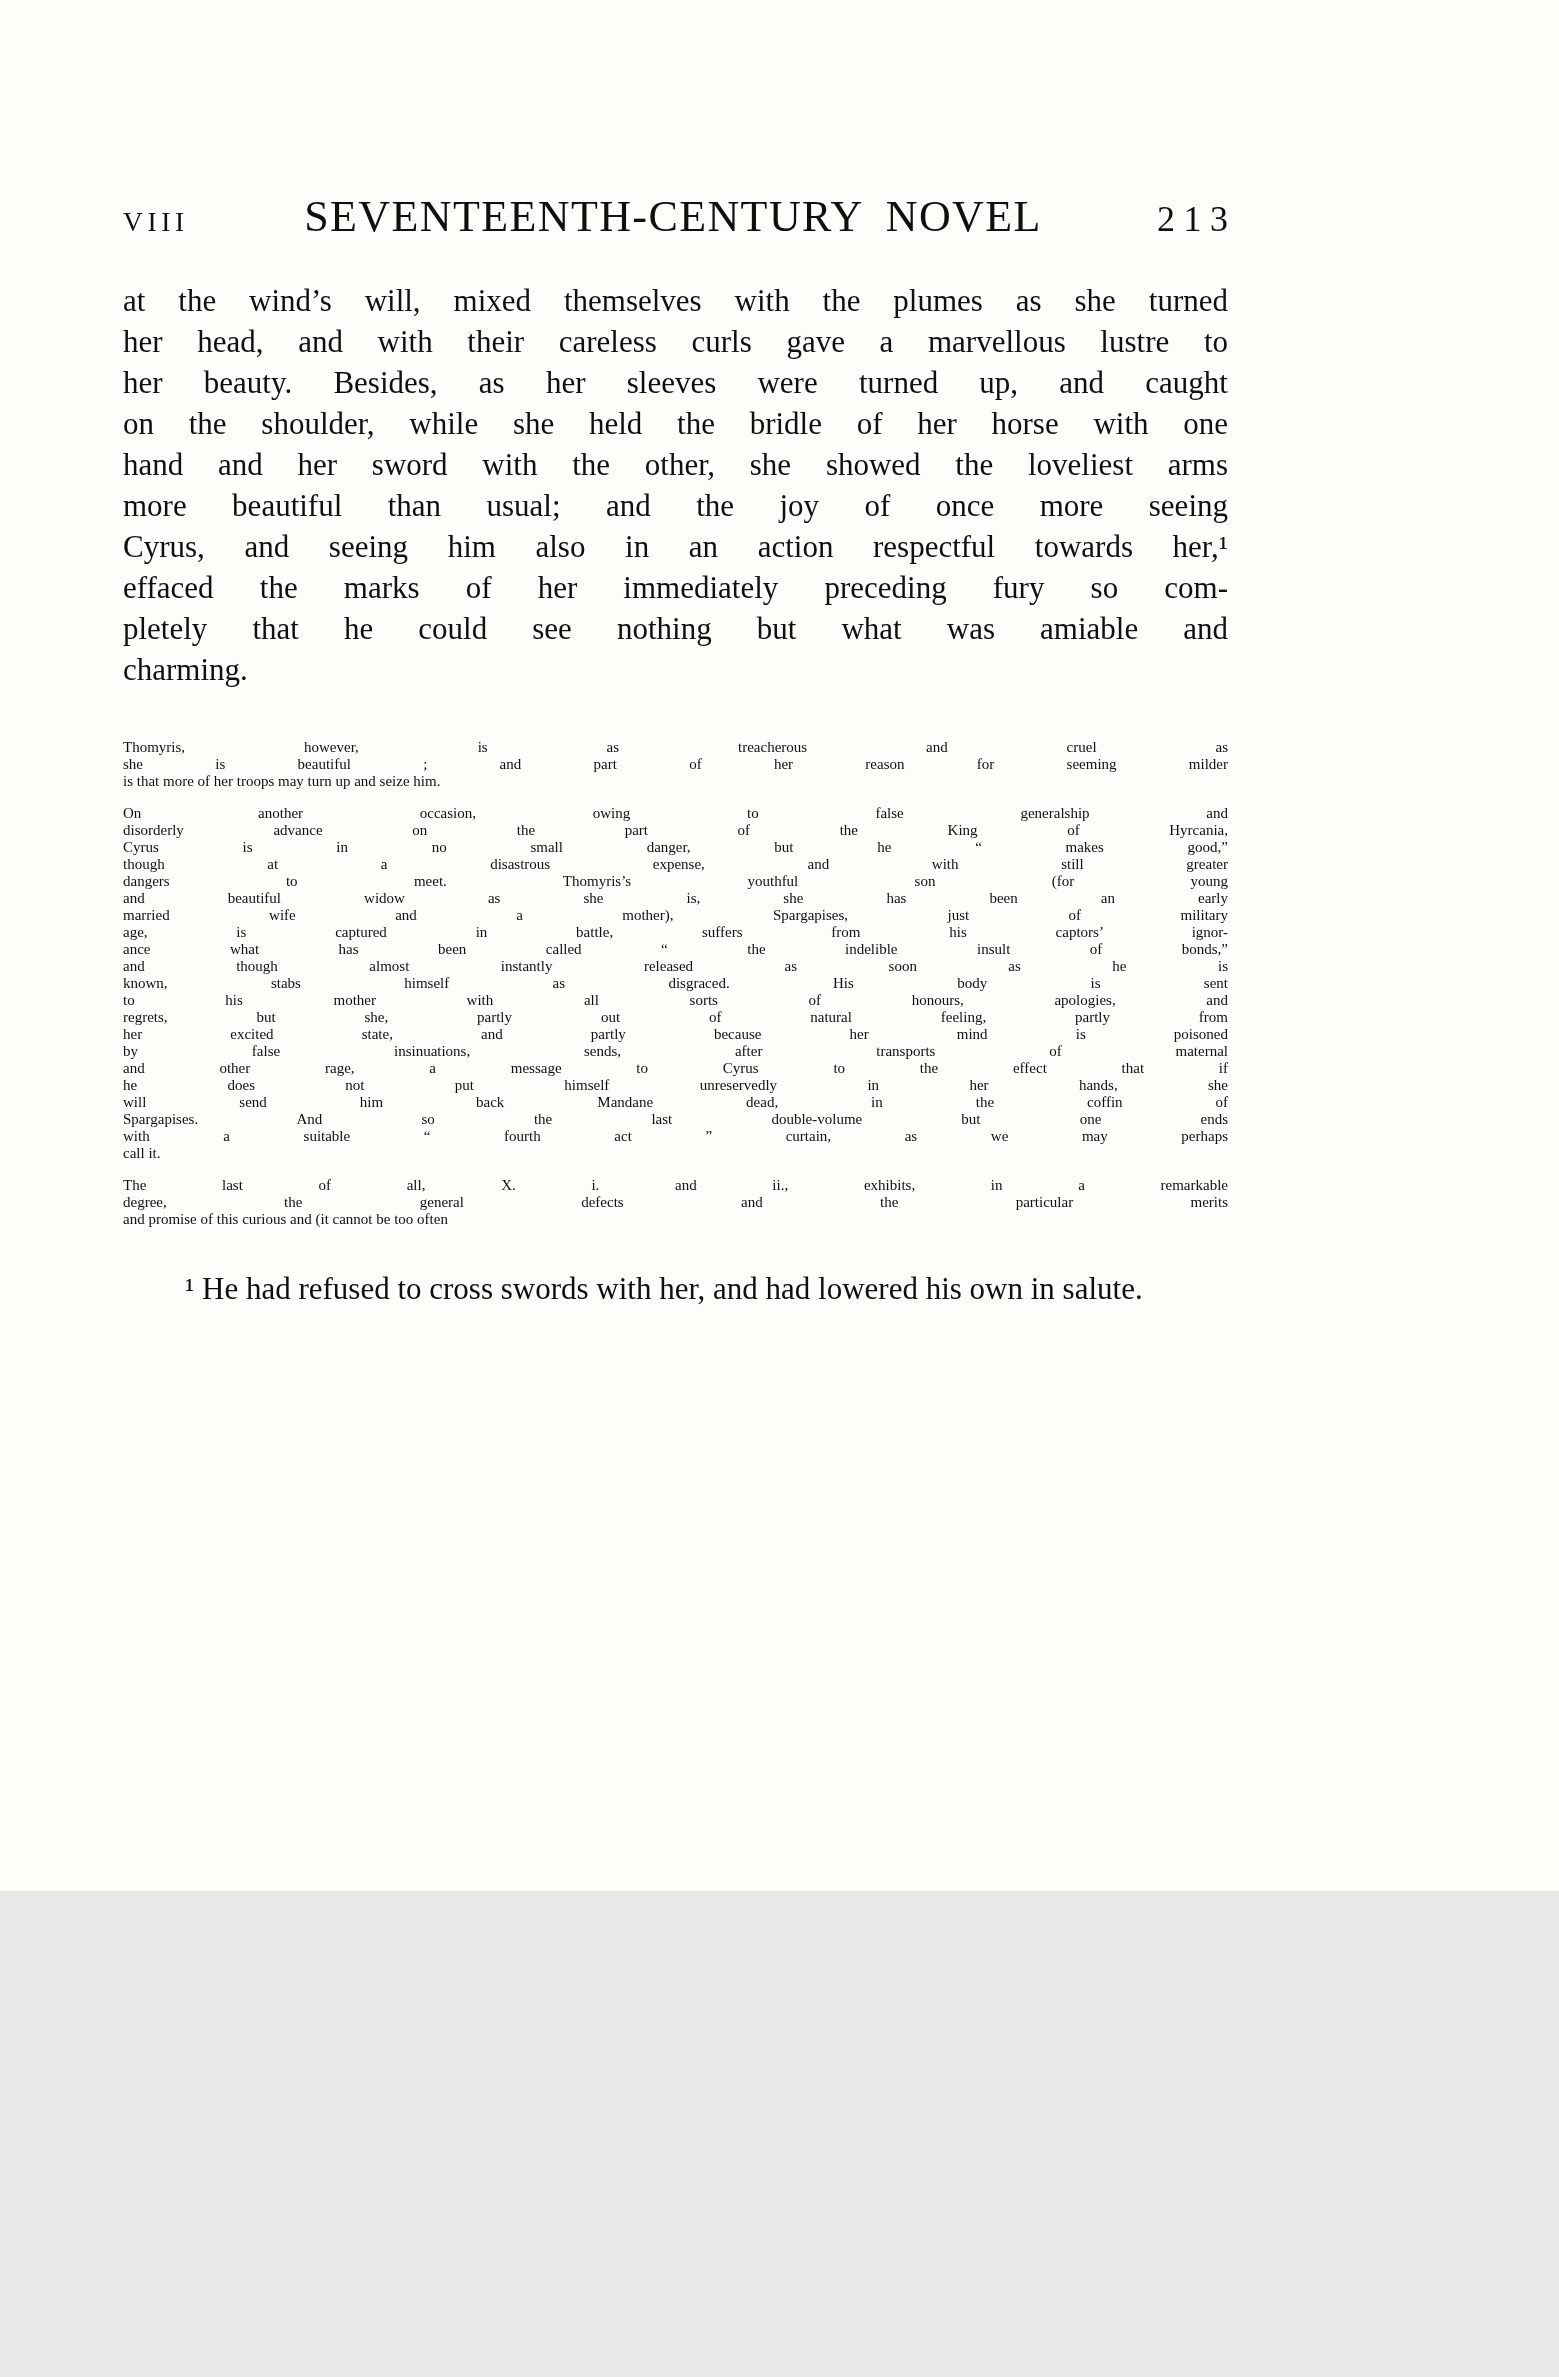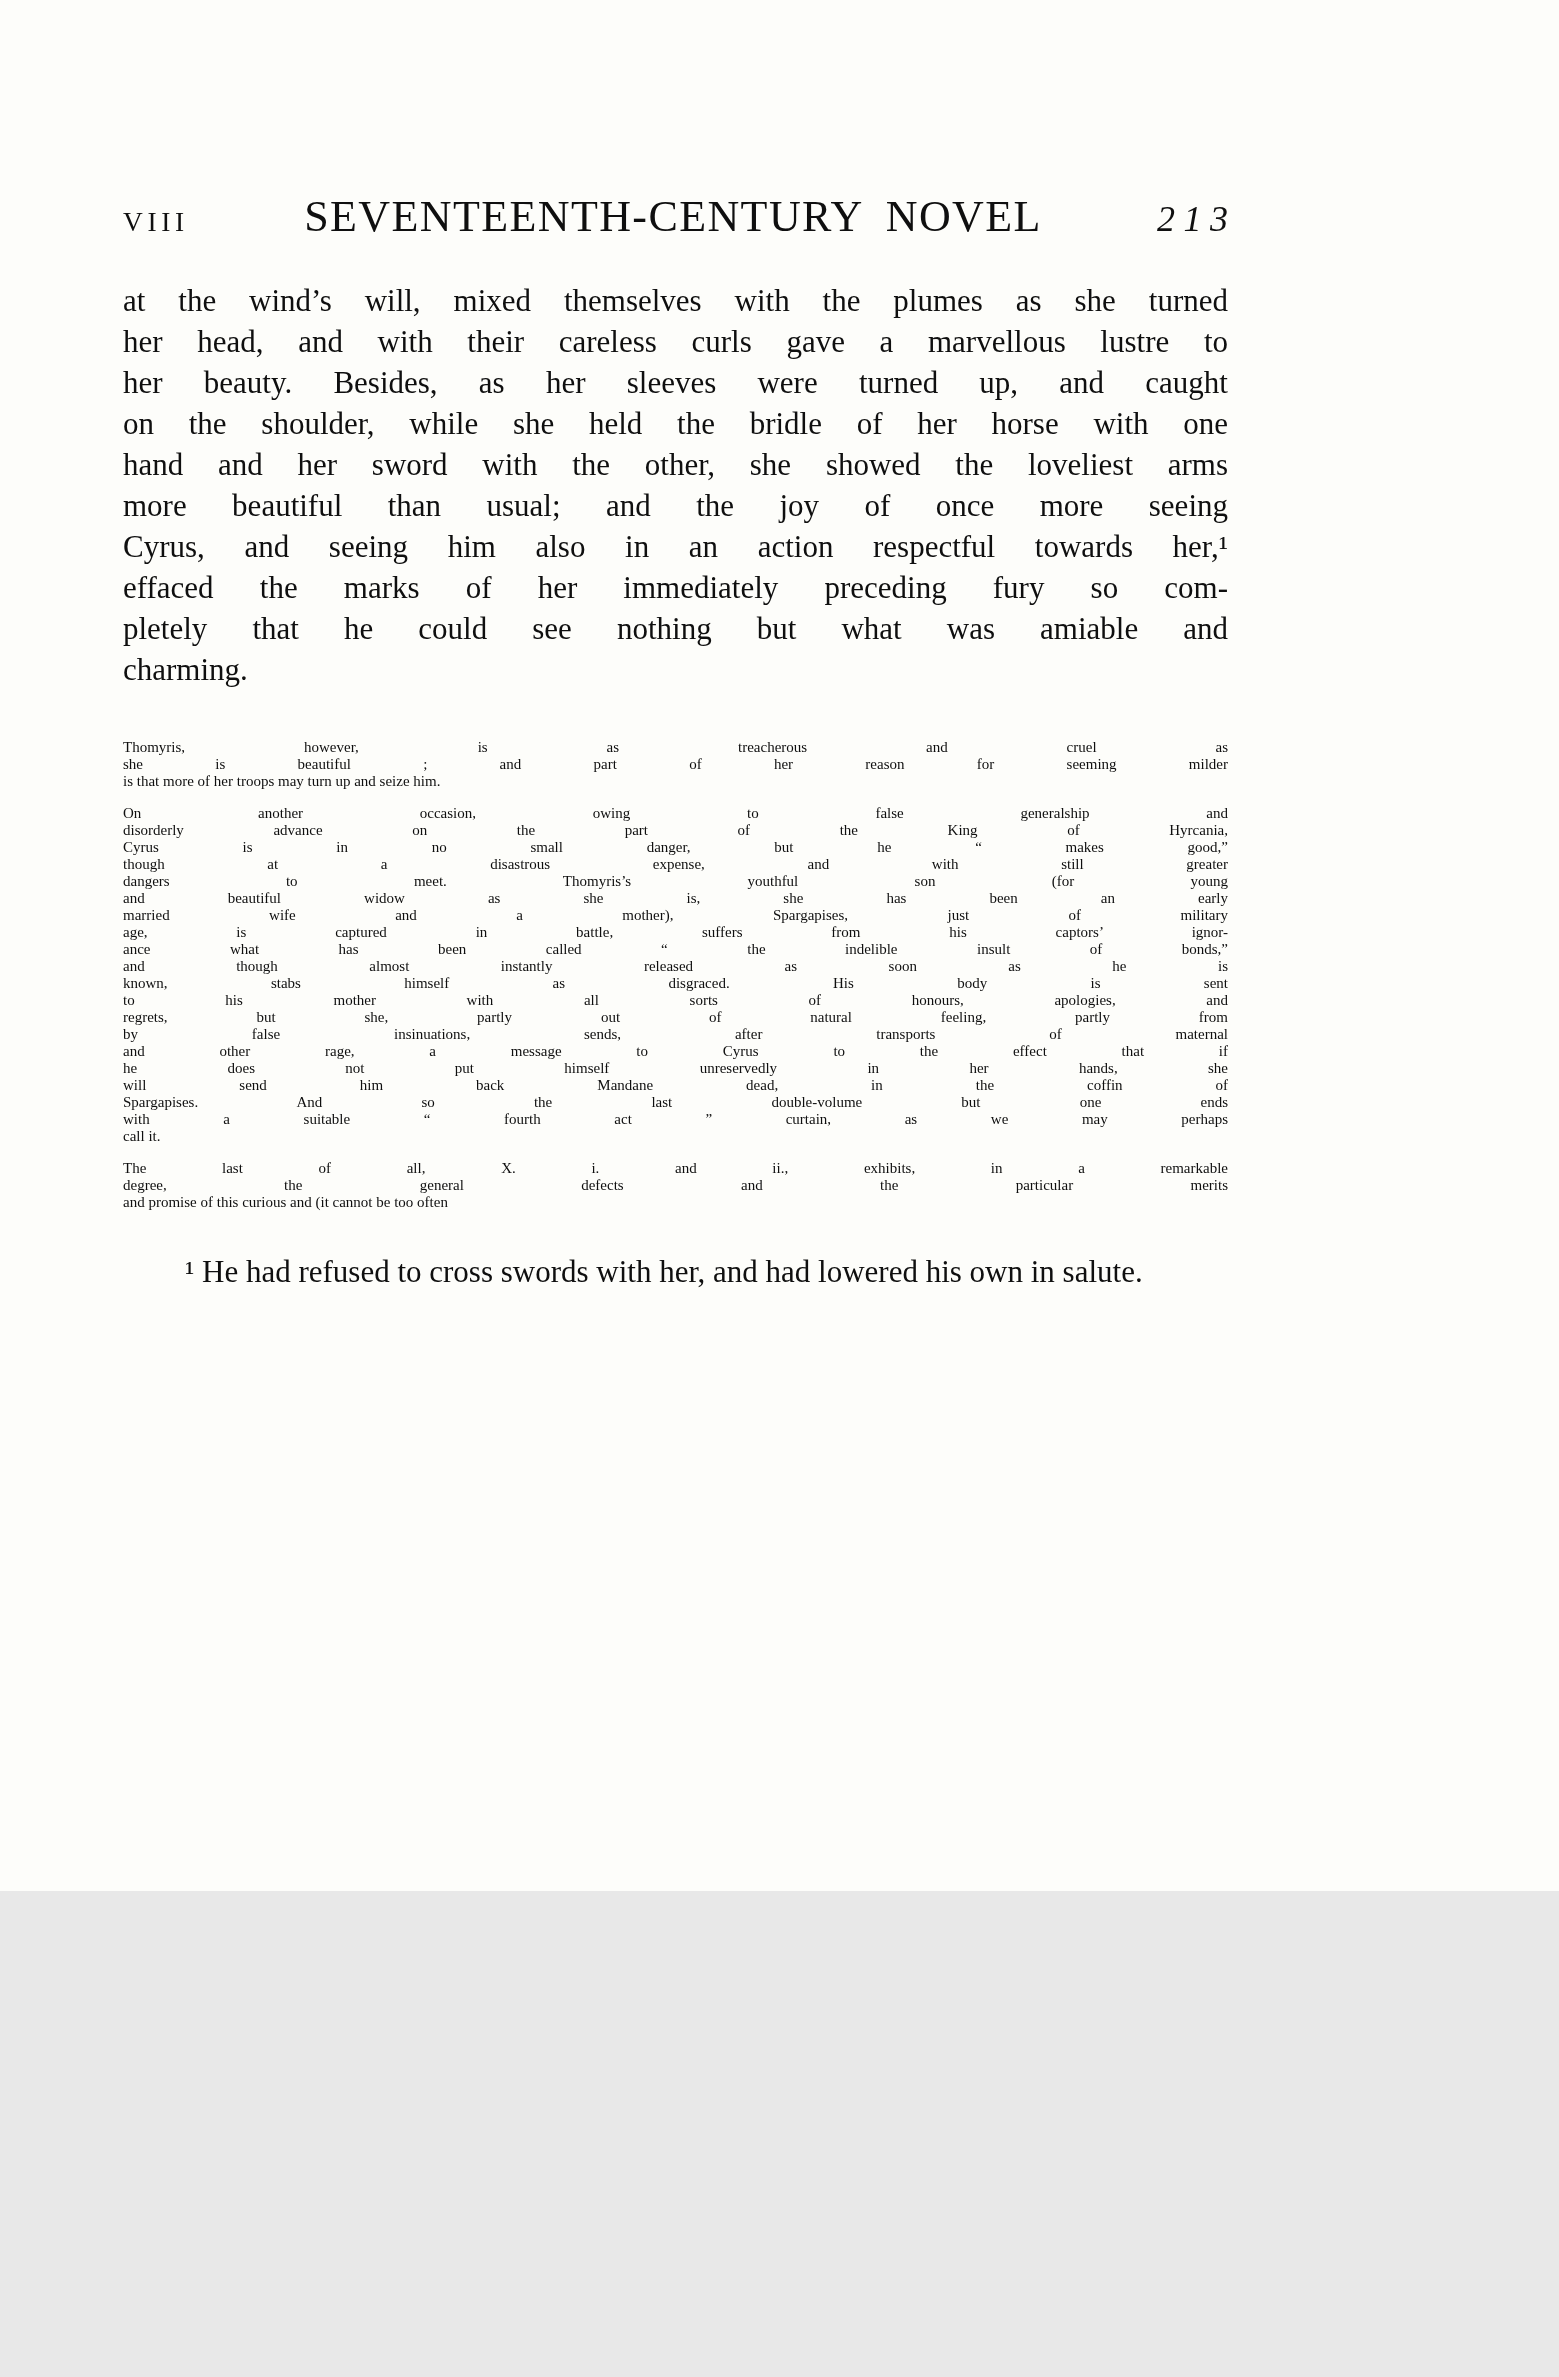--- a/index.html
+++ b/index.html
@@ -39,21 +39,20 @@
     font-size: 44px;
     letter-spacing: 1.4px;
     word-spacing: 11.4px;
     white-space: nowrap;
   }
   .page-num {
     flex: 0 0 auto;
     font-size: 36px;
     letter-spacing: 8.5px;
     margin-right: -8.5px;
-    font-style: italic;
   }
   
   .line {
     text-align: justify;
     text-align-last: justify;
   }
   .line.last {
     text-align-last: left;
   }
   .quote-block {
@@ -114,20 +113,21 @@
       <div class="line">though at a disastrous expense, and with still greater</div>
       <div class="line">dangers to meet.  Thomyris’s youthful son (for young</div>
       <div class="line">and beautiful widow as she is, she has been an early</div>
       <div class="line">married wife and a mother), Spargapises, just of military</div>
       <div class="line">age, is captured in battle, suffers from his captors’ ignor-</div>
       <div class="line">ance what has been called “ the indelible insult of bonds,”</div>
       <div class="line">and though almost instantly released as soon as he is</div>
       <div class="line">known, stabs himself as disgraced.  His body is sent</div>
       <div class="line">to his mother with all sorts of honours, apologies, and</div>
       <div class="line">regrets, but she, partly out of natural feeling, partly from</div>
+      <div class="line">her excited state, and partly because her mind is poisoned</div>
       <div class="line">by false insinuations, sends, after transports of maternal</div>
       <div class="line">and other rage, a message to Cyrus to the effect that if</div>
       <div class="line">he does not put himself unreservedly in her hands, she</div>
       <div class="line">will send him back Mandane dead, in the coffin of</div>
       <div class="line">Spargapises.  And so the last double-volume but one ends</div>
       <div class="line">with a suitable “ fourth act ” curtain, as we may perhaps</div>
       <div class="line last">call it.</div>
     <p></p>
 
     <p class="body-para">

